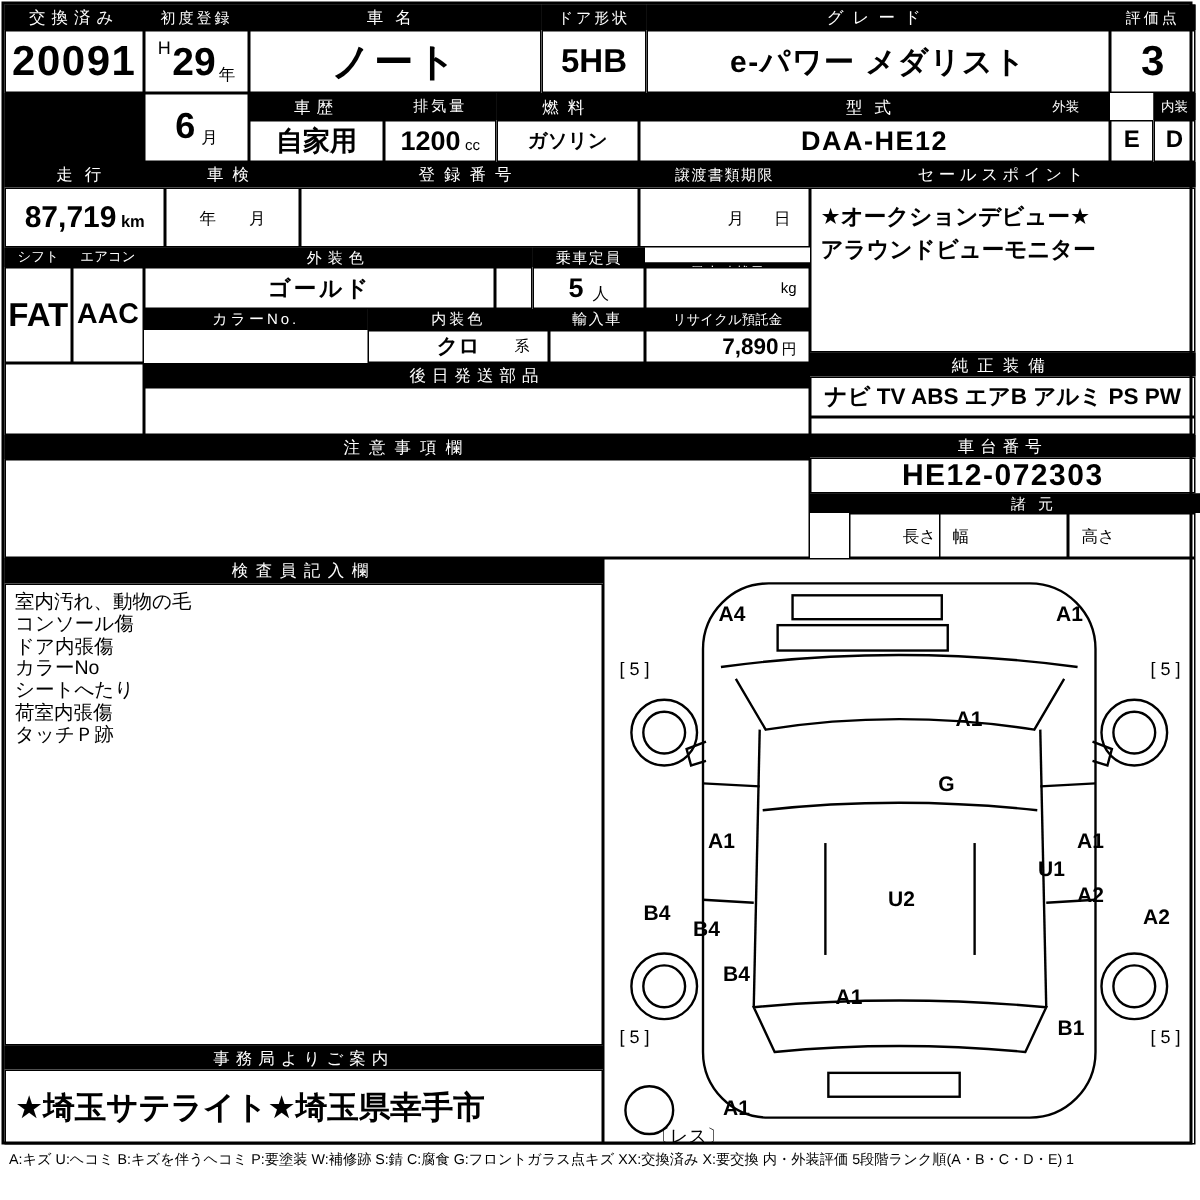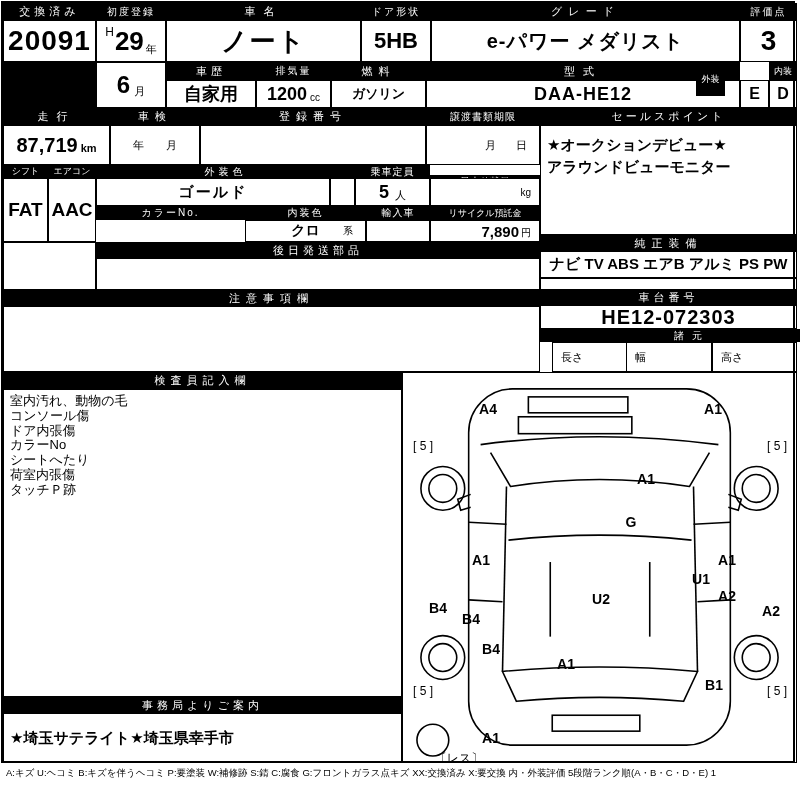--- a/index.html
+++ b/index.html
@@ -55,21 +55,21 @@
   <div class="cell b" style="left:331px;top:80px;width:95px;height:28px;font-size:13px">ガソリン</div>
 
   <div class="cell hdr" style="left:431px;top:3px;width:309px;height:17px;letter-spacing:6px">グレード</div>
   <div class="cell b" style="left:431px;top:20px;width:309px;height:42px;font-size:20px;letter-spacing:1px">e-パワー メダリスト</div>
 
   <div class="cell hdr" style="left:426px;top:62px;width:314px;height:18px;letter-spacing:8px">型式</div>
   <div class="cell b" style="left:426px;top:80px;width:314px;height:28px;font-size:18px;letter-spacing:1px">DAA-HE12</div>
 
   <div class="cell hdr" style="left:740px;top:3px;width:57px;height:17px;letter-spacing:2px;font-size:10px">評価点</div>
   <div class="cell b" style="left:740px;top:20px;width:57px;height:42px;font-size:28px">3</div>
-  <div class="cell hdr" style="left:696px;top:62px;width:29px;height:34px;font-size:9px">外装</div>
+  <div class="cell hdr" style="left:696px;top:62px;width:29px;height:18px;font-size:9px">外装</div>
   <div class="cell hdr" style="left:769px;top:62px;width:28px;height:18px;font-size:9px">内装</div>
   <div class="cell b" style="left:740px;top:80px;width:29px;height:28px;font-size:16px">E</div>
   <div class="cell b" style="left:769px;top:80px;width:28px;height:28px;font-size:16px">D</div>
 
   <div class="cell hdr" style="left:3px;top:108px;width:107px;height:17px;letter-spacing:8px">走行</div>
   <div class="cell" style="left:3px;top:125px;width:107px;height:40px">
     <span class="b" style="font-size:20px">87,719</span>
     <span class="b" style="font-size:11px;margin-left:3px;transform:translateY(3px)">km</span>
   </div>
 
@@ -89,21 +89,21 @@
   </div>
 
   <div class="cell hdr" style="left:540px;top:108px;width:257px;height:17px;letter-spacing:3px">セールスポイント</div>
   <div class="cell col" style="left:540px;top:125px;width:257px;height:110px;padding:8px 6px;font-size:15px;font-weight:bold;line-height:22px">
     <div>★オークションデビュー★</div>
     <div>アラウンドビューモニター</div>
   </div>
 
   <div class="cell hdr" style="left:3px;top:165px;width:45px;height:13px;font-size:9px">シフト</div>
   <div class="cell hdr" style="left:48px;top:165px;width:48px;height:13px;font-size:9px">エアコン</div>
-  <div class="cell b" style="left:3px;top:178px;width:45px;height:64px;font-size:19px">FAT</div>
+  <div class="cell b" style="left:3px;top:178px;width:45px;height:64px;font-size:22px">FAT</div>
   <div class="cell b" style="left:48px;top:178px;width:48px;height:64px;font-size:19px">AAC</div>
 
   <div class="cell hdr" style="left:96px;top:165px;width:259px;height:13px;font-size:10px;letter-spacing:4px">外装色</div>
   <div class="cell b" style="left:96px;top:178px;width:234px;height:28px;font-size:15px;letter-spacing:2px">ゴールド</div>
   <div class="cell" style="left:330px;top:178px;width:25px;height:28px"></div>
 
   <div class="cell hdr" style="left:355px;top:165px;width:75px;height:13px;font-size:10px;letter-spacing:1px">乗車定員</div>
   <div class="cell" style="left:355px;top:178px;width:75px;height:28px">
     <span class="b" style="font-size:18px">5</span>
     <span style="font-size:11px;margin-left:6px;transform:translateY(3px)">人</span>
@@ -135,21 +135,21 @@
   <div class="cell hdr" style="left:96px;top:242px;width:444px;height:16px;letter-spacing:4px">後日発送部品</div>
   <div class="cell" style="left:96px;top:258px;width:444px;height:32px"></div>
 
   <div class="cell hdr" style="left:540px;top:235px;width:257px;height:16px;letter-spacing:6px">純正装備</div>
   <div class="cell b" style="left:540px;top:251px;width:257px;height:27px;font-size:15px">ナビ TV ABS エアB アルミ PS PW</div>
   <div class="cell" style="left:540px;top:278px;width:257px;height:12px"></div>
 
   <div class="cell hdr" style="left:540px;top:290px;width:257px;height:15px;letter-spacing:4px">車台番号</div>
   <div class="cell b" style="left:540px;top:305px;width:257px;height:24px;font-size:20px;letter-spacing:1px">HE12-072303</div>
   <div class="cell hdr" style="left:540px;top:329px;width:304px;height:13px;font-size:10px;letter-spacing:8px">諸元</div>
-  <div class="cell" style="left:552px;top:342px;width:86px;height:30px;justify-content:flex-start;padding-left:8px">
+  <div class="cell" style="left:566px;top:342px;width:86px;height:30px;justify-content:center;padding-left:8px">
     <span style="font-size:11px">長さ</span>
   </div>
   <div class="cell" style="left:626px;top:342px;width:86px;height:30px;justify-content:flex-start;padding-left:8px">
     <span style="font-size:11px">幅</span>
   </div>
   <div class="cell" style="left:712px;top:342px;width:85px;height:30px;justify-content:flex-start;padding-left:8px">
     <span style="font-size:11px">高さ</span>
   </div>
 
   <div class="cell hdr" style="left:3px;top:290px;width:537px;height:16px;letter-spacing:6px">注意事項欄</div>
@@ -161,21 +161,21 @@
       <div>コンソール傷</div>
       <div>ドア内張傷</div>
       <div>カラーNo</div>
       <div>シートへたり</div>
       <div>荷室内張傷</div>
       <div>タッチＰ跡</div>
     </div>
 
   <div class="cell hdr" style="left:3px;top:697px;width:399px;height:16px;letter-spacing:4px">事務局よりご案内</div>
   <div class="cell" style="left:3px;top:713px;width:399px;height:50px;justify-content:flex-start;padding-left:6px">
-    <span class="b" style="font-size:15px">★埼玉サテライト★埼玉県幸手市</span>
+    <span class="b" style="font-size:21px">★埼玉サテライト★埼玉県幸手市</span>
   </div>
 
   <div class="cell" style="left:402px;top:372px;width:395px;height:391px">
     <svg viewBox="0 0 395 391" style="position:absolute;left:0;top:0;width:100%;height:100%">
       <g fill="none" stroke="#000" stroke-width="1.6">
         <g>
             <circle cx="40" cy="116" r="22"></circle>
             <circle cx="40" cy="116" r="14"></circle>
           </g>
         <g>

